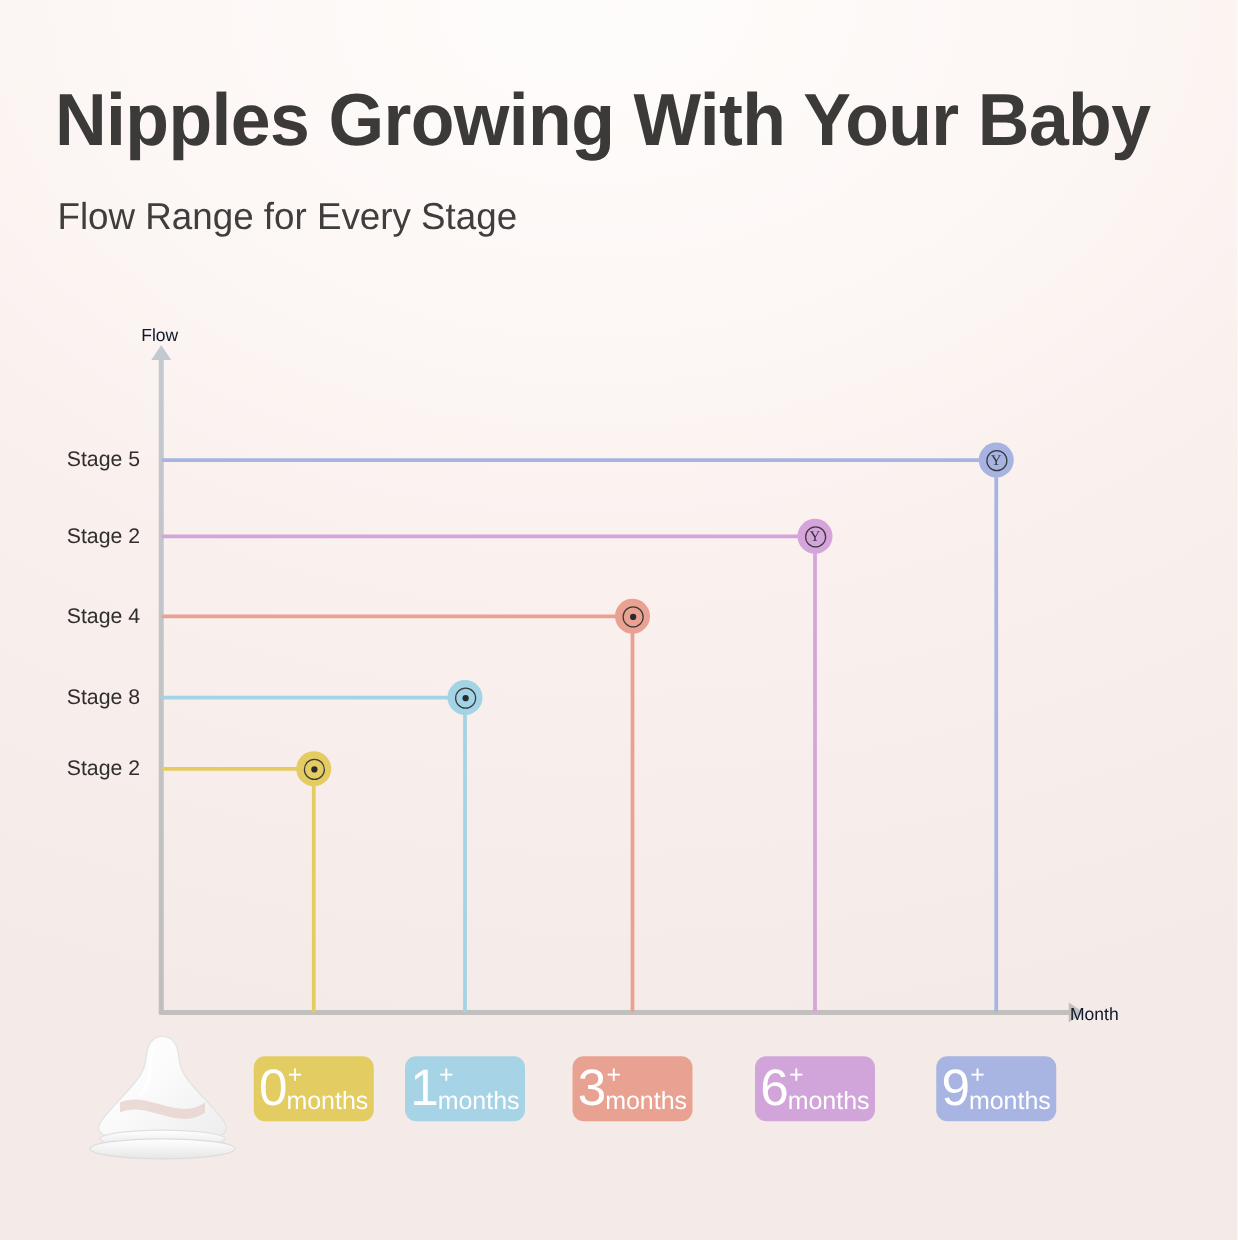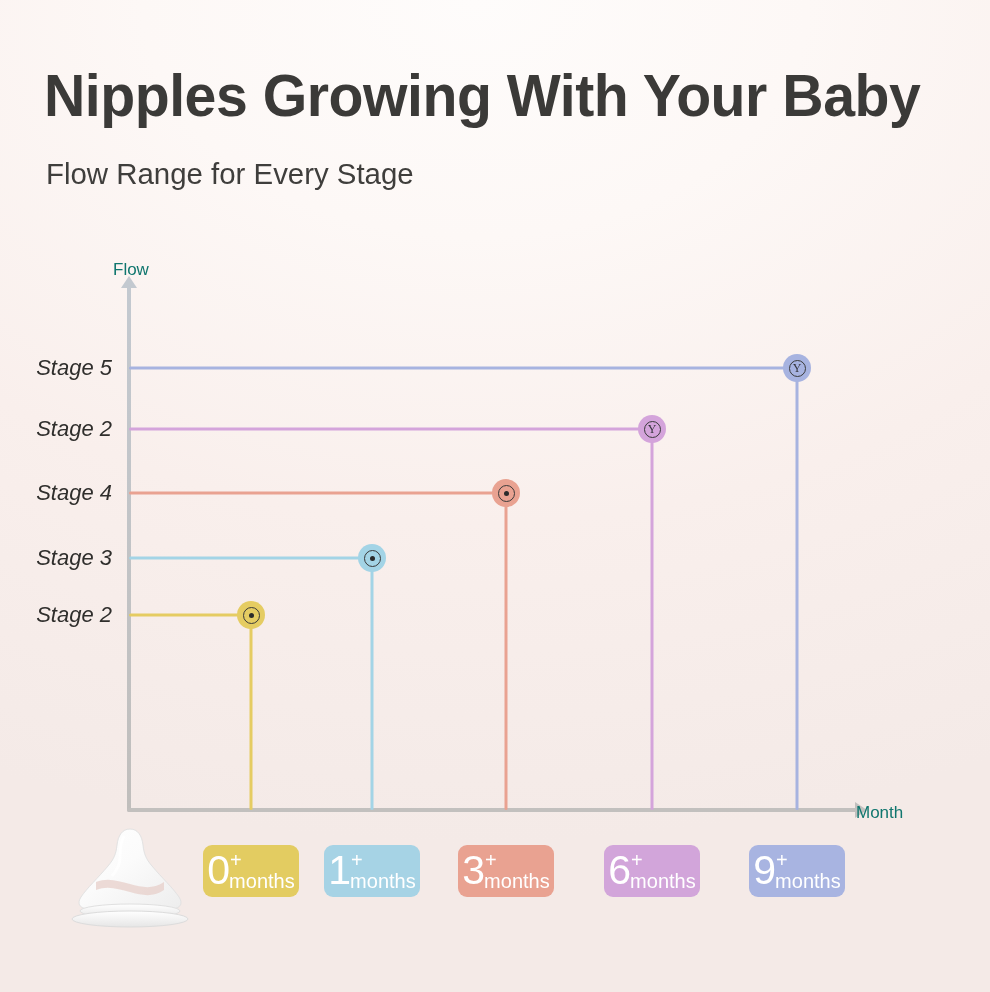--- a/index.html
+++ b/index.html
@@ -41,28 +41,28 @@
   .x-axis {
     position:absolute; left:127px; top:808px; width:731px; height:4px;
     background:#c2c0be; border-radius:2px;
   }
   .x-arrow {
     position:absolute; left:855px; top:802px;
     width:0; height:0;
     border-top:8px solid transparent; border-bottom:8px solid transparent;
     border-left:12px solid #c2c0be;
   }
-  .axis-label { position:absolute; font-size:17px; color:#0f766e; white-space:nowrap; }
+  .axis-label { position:absolute; font-size:14px; color:#0f172a; white-space:nowrap; }
   .flow-label  { left:113px; top:260px; }
   .month-label { left:856px; top:803px; }
 
   
   .stage-label {
     position:absolute; right:0; transform:translateY(-50%);
-    font-size:22px; color:#2f2e2c; white-space:nowrap;font-style:italic;
+    font-size:17px; color:#2f2e2c; white-space:nowrap;
   }
   .stage-label-wrap { position:absolute; left:0; width:112px; }
 
   .h-line { position:absolute; height:3px; border-radius:2px; transform:translateY(-50%); }
   .v-line { position:absolute; width:3px; border-radius:2px; transform:translateX(-50%); }
 
   .marker {
     position:absolute; width:28px; height:28px; border-radius:50%;
     transform:translate(-50%,-50%);
     display:flex; align-items:center; justify-content:center;
@@ -115,21 +115,21 @@
         <div class="stage-label">Stage 2</div>
       </div>
       <div class="h-line" style="left: 129px; top: 615px; width: 122px; background: rgb(229, 204, 98);"></div>
       <div class="v-line" style="left: 251px; top: 615px; height: 195px; background: rgb(229, 204, 98);"></div>
       <div class="marker" style="left: 251px; top: 615px; background: rgb(229, 204, 98);">
         <div class="ring">
           <div class="dot"></div>
         </div>
       </div>
       <div class="stage-label-wrap" style="top: 558px;">
-        <div class="stage-label">Stage 3</div>
+        <div class="stage-label">Stage 8</div>
       </div>
       <div class="h-line" style="left: 129px; top: 558px; width: 243px; background: rgb(163, 212, 230);"></div>
       <div class="v-line" style="left: 372px; top: 558px; height: 252px; background: rgb(163, 212, 230);"></div>
       <div class="marker" style="left: 372px; top: 558px; background: rgb(163, 212, 230);">
         <div class="ring">
           <div class="dot"></div>
         </div>
       </div>
       <div class="stage-label-wrap" style="top: 493px;">
         <div class="stage-label">Stage 4</div>

